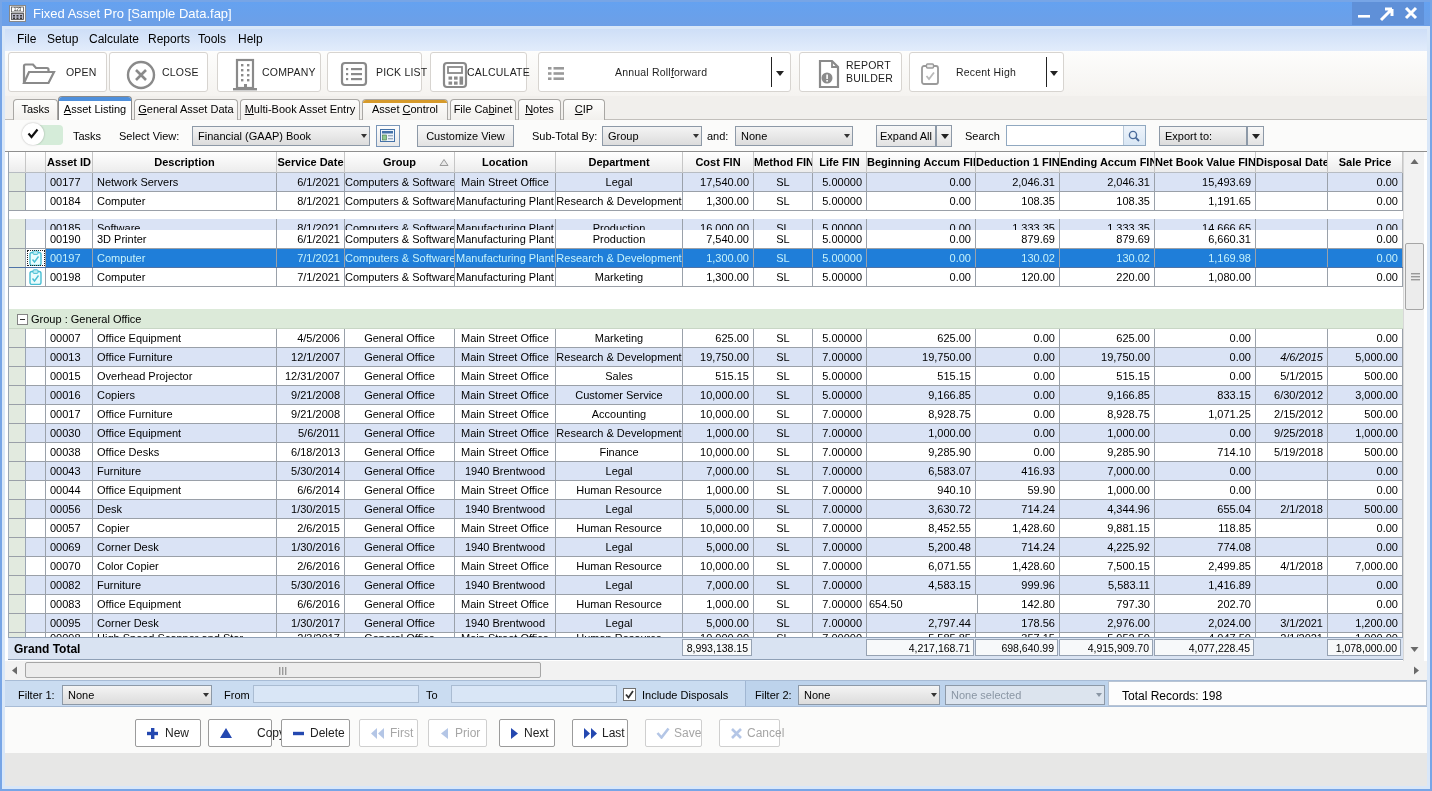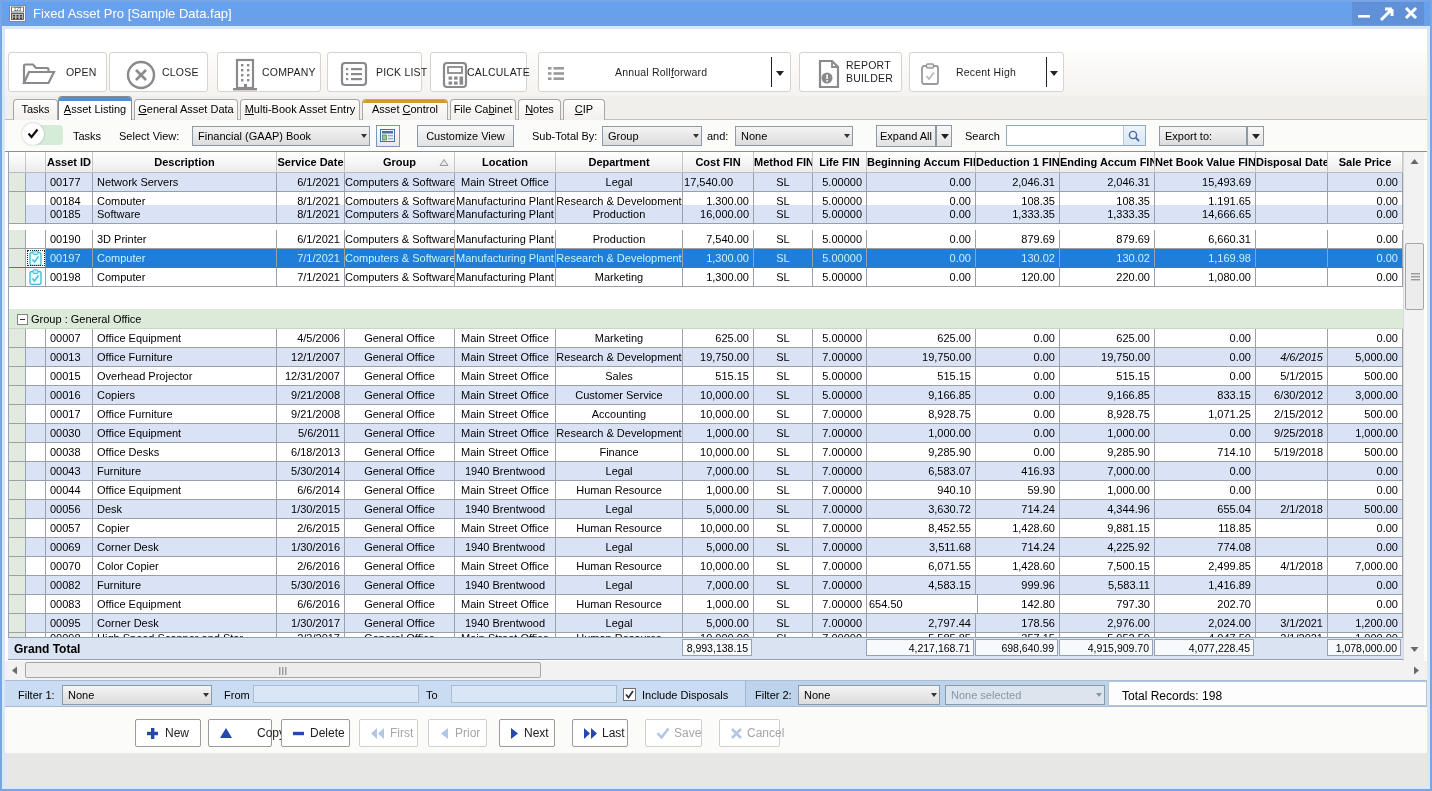--- a/index.html
+++ b/index.html
@@ -100,20 +100,28 @@
  <span class="txt">Fixed Asset Pro [Sample Data.fap]</span>
  <div id="winbtns">
   <svg width="72" height="24" viewBox="0 0 72 24">
    <rect x="6" y="14" width="12" height="2.6" fill="#fff"></rect>
    <path d="M29 19 L40 8 M40 8 L40 15 M40 8 L33 8" stroke="#fff" stroke-width="3" fill="none"></path>
    <path d="M54 7 L64 17 M64 7 L54 17" stroke="#fff" stroke-width="3"></path>
   </svg>
  </div>
 </div>
 
+<div id="menubar">
+ <span style="left:15px;">File</span>
+      <span style="left:45px;">Setup</span>
+      <span style="left:87px;">Calculate</span>
+      <span style="left:146px;">Reports</span>
+      <span style="left:196px;">Tools</span>
+      <span style="left:236px;">Help</span>
+</div>
 
 <div id="toolbar">
 
  <div class="tbtn" style="left:6px;width:99px;">
   <svg style="position:absolute;left:12px;top:9px;" width="36" height="24" viewBox="0 0 36 24">
           <path d="M3 21 L3 4 Q3 2.5 4.5 2.5 L12 2.5 L15 6 L26 6 Q27.5 6 27.5 7.5 L27.5 10" fill="none" stroke="#8a8a8a" stroke-width="2.2"></path>
           <path d="M3 21 L8 10 L33 10 L27.5 21 Z" fill="none" stroke="#8a8a8a" stroke-width="2.2"></path>
         </svg>
   <div class="lbl" style="left:57px;">OPEN</div>
  </div>
@@ -302,21 +310,21 @@
       </div>
   <div id="gbody" style="position:absolute;left:0;top:21px;width:100%;height:464px;">
 <div class="row rb" style="top:0px;">
           <div class="c" style="left:17px;width:20px;"></div>
           <div class="c" style="left:37px;width:47px;text-align:left;padding-left:4px;">00177</div>
           <div class="c" style="left:84px;width:184px;text-align:left;padding-left:4px;">Network Servers</div>
           <div class="c" style="left:268px;width:68px;text-align:right;padding-right:4px;">6/1/2021</div>
           <div class="c" style="left:336px;width:110px;text-align:center;">Computers &amp; Software</div>
           <div class="c" style="left:446px;width:101px;text-align:center;">Main Street Office</div>
           <div class="c" style="left:547px;width:127px;text-align:center;">Legal</div>
-          <div class="c" style="left:674px;width:71px;text-align:right;padding-right:20px;">17,540.00</div>
+          <div class="c" style="left:674px;width:71px;text-align:right;padding-right:4px;">17,540.00</div>
           <div class="c" style="left:745px;width:59px;text-align:center;">SL</div>
           <div class="c" style="left:804px;width:54px;text-align:right;padding-right:4px;">5.00000</div>
           <div class="c" style="left:858px;width:109px;text-align:right;padding-right:4px;">0.00</div>
           <div class="c" style="left:967px;width:84px;text-align:right;padding-right:4px;">2,046.31</div>
           <div class="c" style="left:1051px;width:95px;text-align:right;padding-right:4px;">2,046.31</div>
           <div class="c" style="left:1146px;width:101px;text-align:right;padding-right:4px;">15,493.69</div>
           <div class="c" style="left:1247px;width:72px;text-align:right;padding-right:4px;"></div>
           <div class="c" style="left:1319px;width:75px;text-align:right;padding-right:4px;">0.00</div>
         </div>
 <div class="row rw" style="top:19px;">
@@ -330,21 +338,21 @@
           <div class="c" style="left:674px;width:71px;text-align:right;padding-right:4px;">1,300.00</div>
           <div class="c" style="left:745px;width:59px;text-align:center;">SL</div>
           <div class="c" style="left:804px;width:54px;text-align:right;padding-right:4px;">5.00000</div>
           <div class="c" style="left:858px;width:109px;text-align:right;padding-right:4px;">0.00</div>
           <div class="c" style="left:967px;width:84px;text-align:right;padding-right:4px;">108.35</div>
           <div class="c" style="left:1051px;width:95px;text-align:right;padding-right:4px;">108.35</div>
           <div class="c" style="left:1146px;width:101px;text-align:right;padding-right:4px;">1,191.65</div>
           <div class="c" style="left:1247px;width:72px;text-align:right;padding-right:4px;"></div>
           <div class="c" style="left:1319px;width:75px;text-align:right;padding-right:4px;">0.00</div>
         </div>
-<div class="row rb" style="top:32px;">
+<div class="row rb" style="top:46px;">
           <div class="c" style="left:17px;width:20px;"></div>
           <div class="c" style="left:37px;width:47px;text-align:left;padding-left:4px;">00185</div>
           <div class="c" style="left:84px;width:184px;text-align:left;padding-left:4px;">Software</div>
           <div class="c" style="left:268px;width:68px;text-align:right;padding-right:4px;">8/1/2021</div>
           <div class="c" style="left:336px;width:110px;text-align:center;">Computers &amp; Software</div>
           <div class="c" style="left:446px;width:101px;text-align:center;">Manufacturing Plant</div>
           <div class="c" style="left:547px;width:127px;text-align:center;">Production</div>
           <div class="c" style="left:674px;width:71px;text-align:right;padding-right:4px;">16,000.00</div>
           <div class="c" style="left:745px;width:59px;text-align:center;">SL</div>
           <div class="c" style="left:804px;width:54px;text-align:right;padding-right:4px;">5.00000</div>
@@ -625,21 +633,21 @@
           <div class="c" style="left:17px;width:20px;"></div>
           <div class="c" style="left:37px;width:47px;text-align:left;padding-left:4px;">00069</div>
           <div class="c" style="left:84px;width:184px;text-align:left;padding-left:4px;">Corner Desk</div>
           <div class="c" style="left:268px;width:68px;text-align:right;padding-right:4px;">1/30/2016</div>
           <div class="c" style="left:336px;width:110px;text-align:center;">General Office</div>
           <div class="c" style="left:446px;width:101px;text-align:center;">1940 Brentwood</div>
           <div class="c" style="left:547px;width:127px;text-align:center;">Legal</div>
           <div class="c" style="left:674px;width:71px;text-align:right;padding-right:4px;">5,000.00</div>
           <div class="c" style="left:745px;width:59px;text-align:center;">SL</div>
           <div class="c" style="left:804px;width:54px;text-align:right;padding-right:4px;">7.00000</div>
-          <div class="c" style="left:858px;width:109px;text-align:right;padding-right:4px;">3,511.68</div>
+          <div class="c" style="left:858px;width:109px;text-align:right;padding-right:4px;">5,200.48</div>
           <div class="c" style="left:967px;width:84px;text-align:right;padding-right:4px;">714.24</div>
           <div class="c" style="left:1051px;width:95px;text-align:right;padding-right:4px;">4,225.92</div>
           <div class="c" style="left:1146px;width:101px;text-align:right;padding-right:4px;">774.08</div>
           <div class="c" style="left:1247px;width:72px;text-align:right;padding-right:4px;"></div>
           <div class="c" style="left:1319px;width:75px;text-align:right;padding-right:4px;">0.00</div>
         </div>
 <div class="row rw" style="top:384px;">
           <div class="c" style="left:17px;width:20px;"></div>
           <div class="c" style="left:37px;width:47px;text-align:left;padding-left:4px;">00070</div>
           <div class="c" style="left:84px;width:184px;text-align:left;padding-left:4px;">Color Copier</div>

